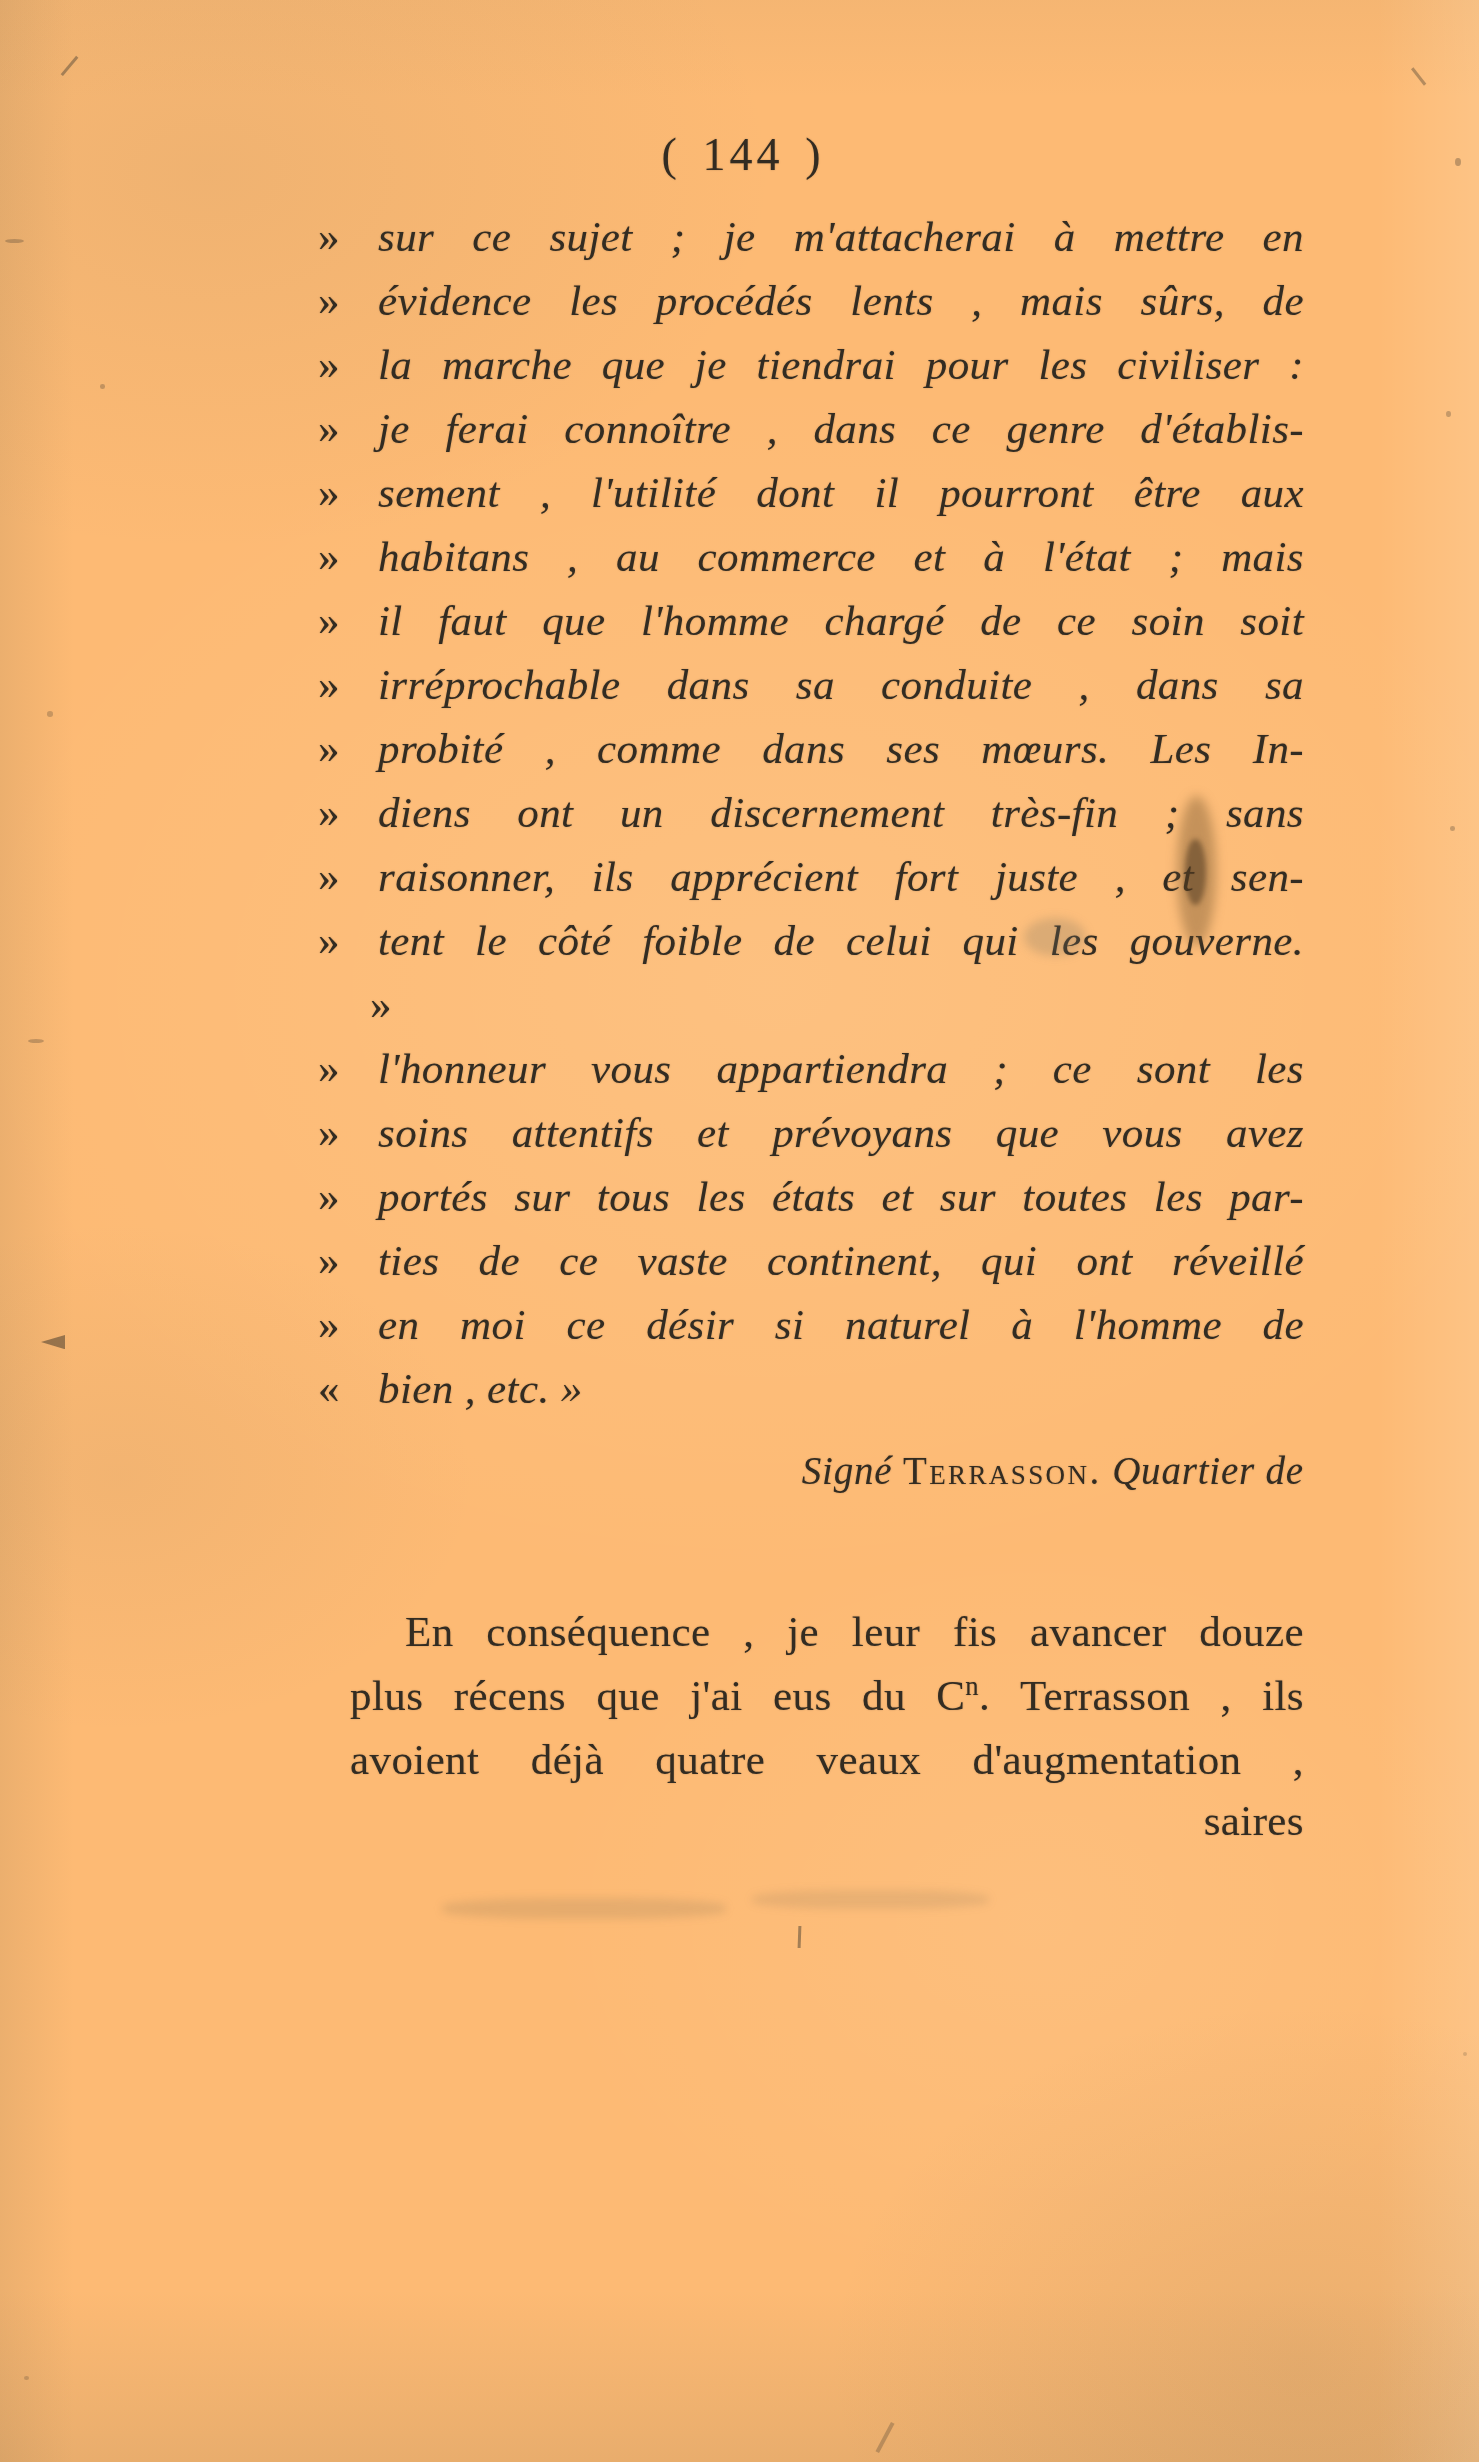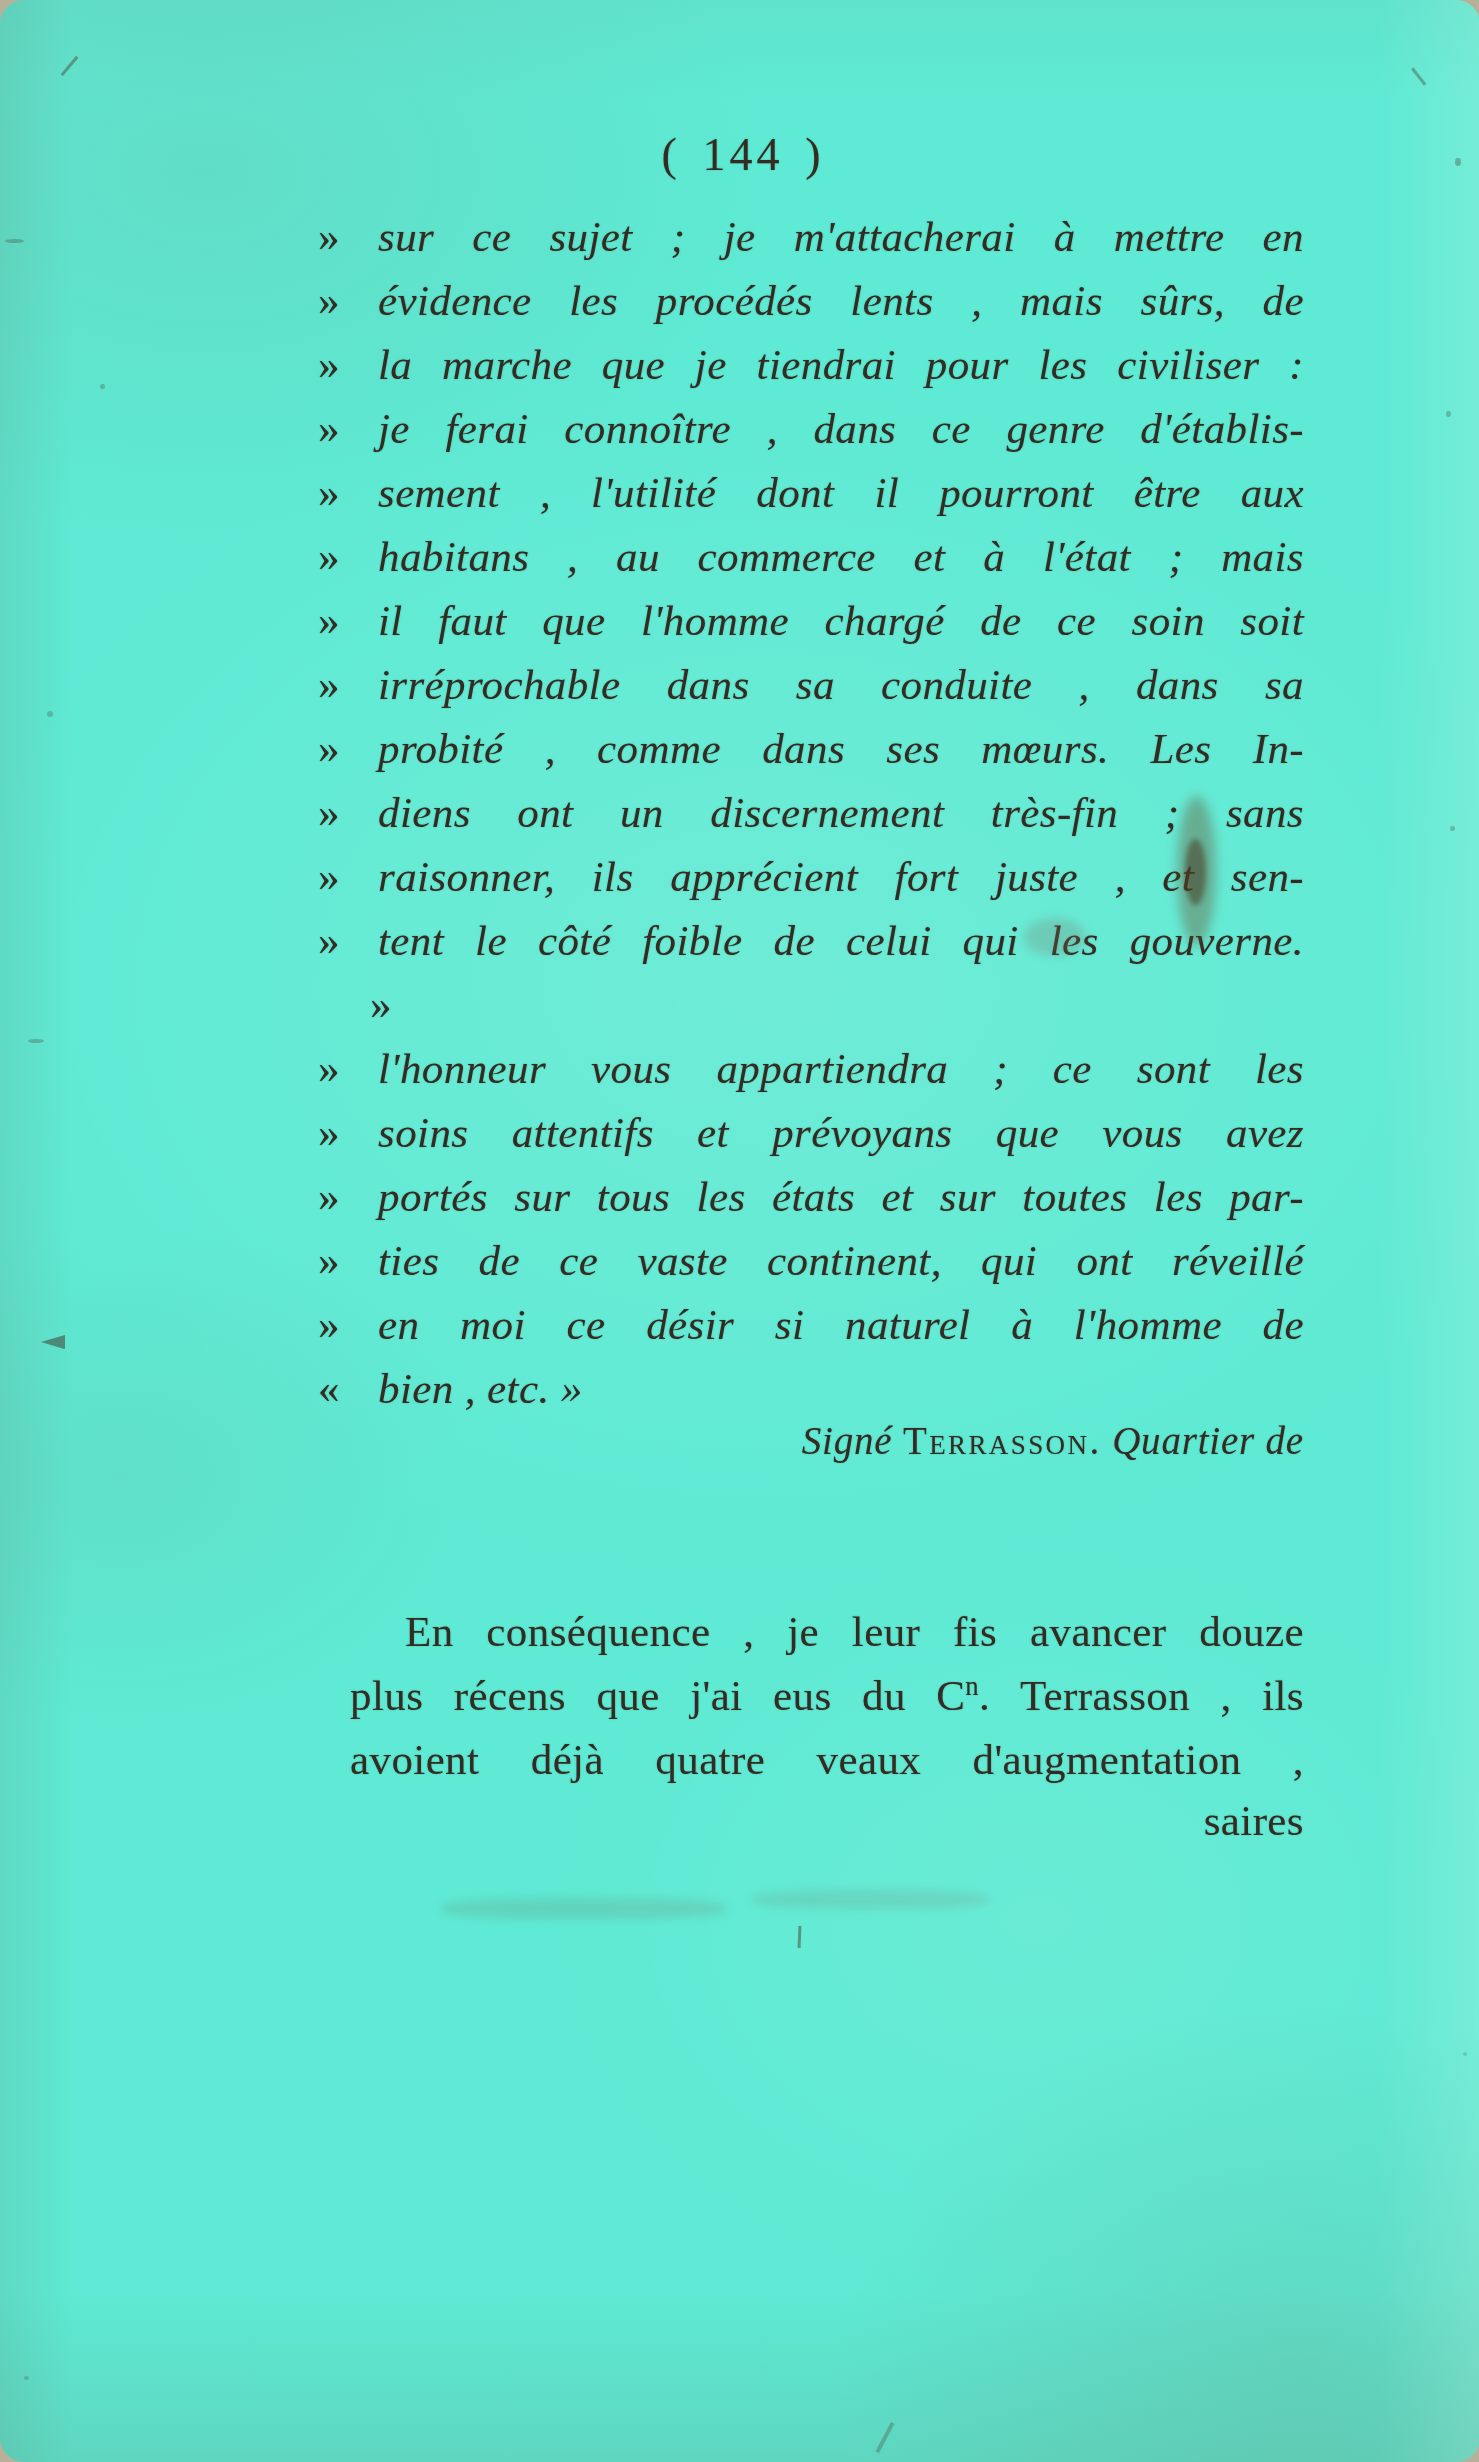--- a/index.html
+++ b/index.html
@@ -1,24 +1,23 @@
 <!DOCTYPE html>
 <html style="font-size:12.6px"><head>
 <meta charset="utf-8">
 <style>
   html,body{margin:0;padding:0;}
   body{background:#b9b09a;}
   .canvas{
     position:relative;
     width:1480px;height:2462px;
-    background:#5eead4;
+    background:#fdba74;
     font-family:"Liberation Serif", serif;
     color:#332c22;
     overflow:hidden;
-    border-radius:24px;
   }
   .paper-texture{
     position:absolute;inset:0;pointer-events:none;z-index:1;
     background:
       radial-gradient(948px 632px at 14% 7%, rgba(120,110,85,0.10), transparent 60%),
       radial-gradient(790px 600px at 88% 96%, rgba(110,100,75,0.13), transparent 60%),
       radial-gradient(553px 395px at 8% 60%, rgba(115,105,80,0.08), transparent 65%),
       radial-gradient(1185px 869px at 52% 40%, rgba(255,252,235,0.10), transparent 70%),
       radial-gradient(711px 553px at 70% 78%, rgba(255,252,238,0.07), transparent 70%),
       linear-gradient(90deg, rgba(95,85,60,0.11), rgba(0,0,0,0) 5%, rgba(0,0,0,0) 93%, rgba(255,255,240,0.14)),
@@ -40,21 +39,21 @@
   .qline{display:flex;height:64px;line-height:64px;}
   .qmark{flex:none;width:60px;}
   .qtext{flex:1;display:block;text-align:justify;text-align-last:justify;font-style:italic;}
   .qline.indent .qmark{width:112px;padding-left:52px;box-sizing:border-box;}
   .qline.short .qtext{text-align-last:left;}
 
   .signature-block{
     position:absolute;left:318px;top:1412px;width:986px;z-index:2;
     font-size:39px;
   }
-  .sig-line{height:57px;line-height:57px;text-align:right;font-style:italic;letter-spacing:0.8px;}
+  .sig-line{height:57px;line-height:57px;text-align:right;font-style:italic;letter-spacing:0.8px;margin-top:30px;}
   .sig-line.second{padding-right:73px;}
   .scaps{font-style:normal;font-variant:small-caps;letter-spacing:2.4px;}
 
   .paragraph-block{
     position:absolute;left:318px;top:1600px;width:986px;z-index:2;
     font-size:43px;letter-spacing:0.4px;
   }
   .pline{height:64px;line-height:64px;text-align:justify;text-align-last:justify;margin-left:32px;}
   .pline.first{text-indent:55px;}
   .sup{font-size:0.62em;vertical-align:super;line-height:0;}

